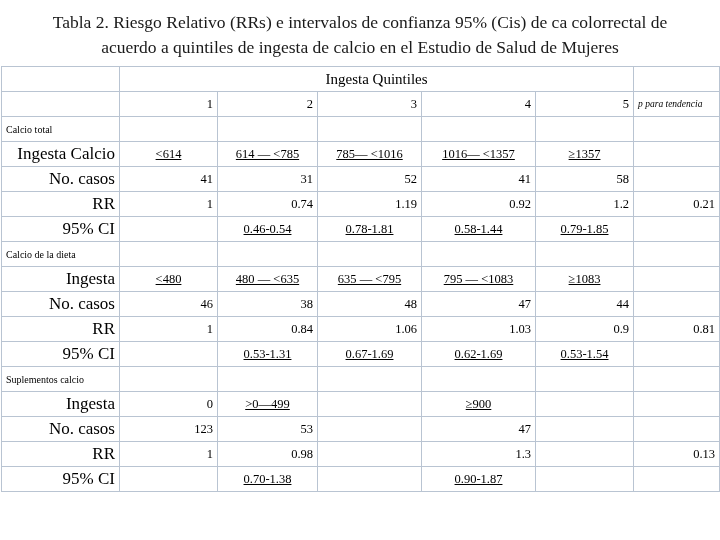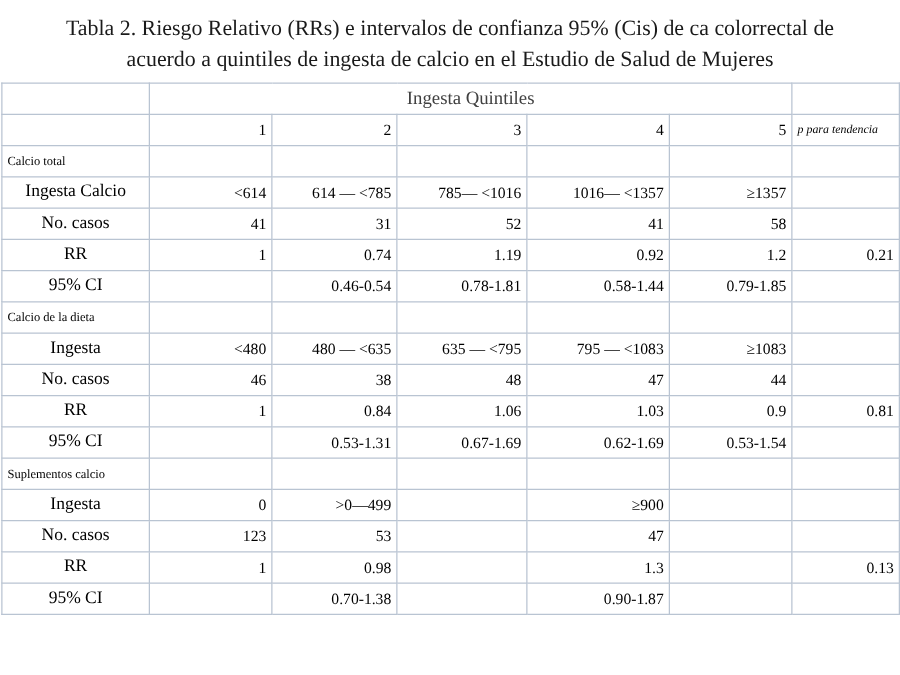--- a/index.html
+++ b/index.html
@@ -49,21 +49,21 @@
   col.c1 { width: 98px; }
   col.c2 { width: 100px; }
   col.c3 { width: 104px; }
   col.c4 { width: 114px; }
   col.c5 { width: 98px; }
   col.c6 { width: 86px; }
 
   .hdr-group {
     text-align: center;
     font-size: 15px;
-    color: #404040;
+    color: #000000;
     height: 24px;
     border-left: 1px solid #b9c4d2;
     border-right: 1px solid #b9c4d2;
   }
   .blank-topleft {
     border-left: 1px solid #b9c4d2;
     border-top: 1px solid #b9c4d2;
     border-bottom: 1px solid #b9c4d2;
     border-right: 1px solid #b9c4d2;
   }
@@ -78,27 +78,27 @@
     text-align: left;
     vertical-align: bottom;
     padding-bottom: 1px;
     margin-left: 32px;
   }
   .section {
     font-size: 10px;
     text-align: left;
   }
   .rowlabel {
-    text-align: center;
-    font-size: 14px;
+    text-align: right;
+    font-size: 17px;
   }
   .indent1 { padding-left: 10px; }
   .indent2 { padding-left: 18px; }
   .num { text-align: right; }
-  .txt { text-align: right; }
+  .txt { text-align: center; text-decoration: underline; }
 </style>
 </head>
 <body>
 
 <div class="page">
 
   <div class="title">Tabla 2. Riesgo Relativo (RRs) e intervalos de confianza 95% (Cis) de ca colorrectal de acuerdo a quintiles de ingesta de calcio en el Estudio de Salud de Mujeres</div>
 
   <table class="main">
     <colgroup>

